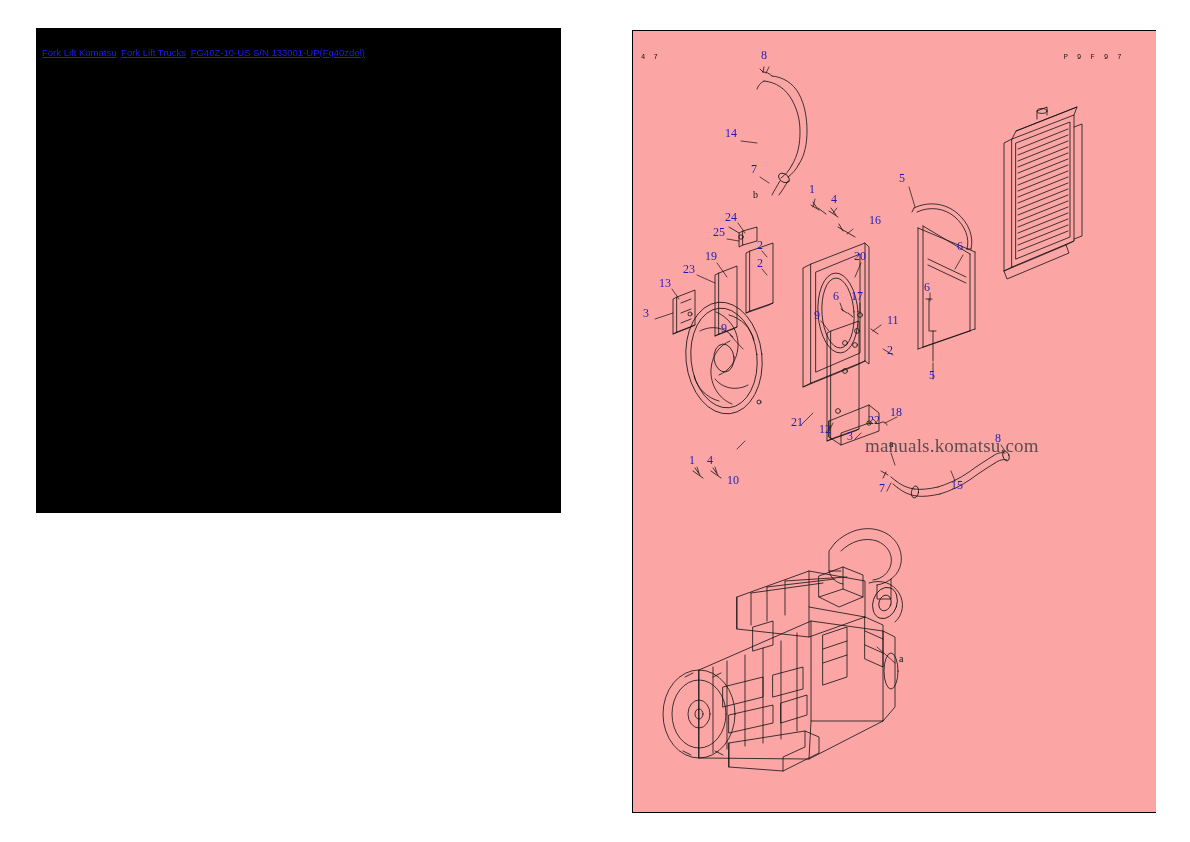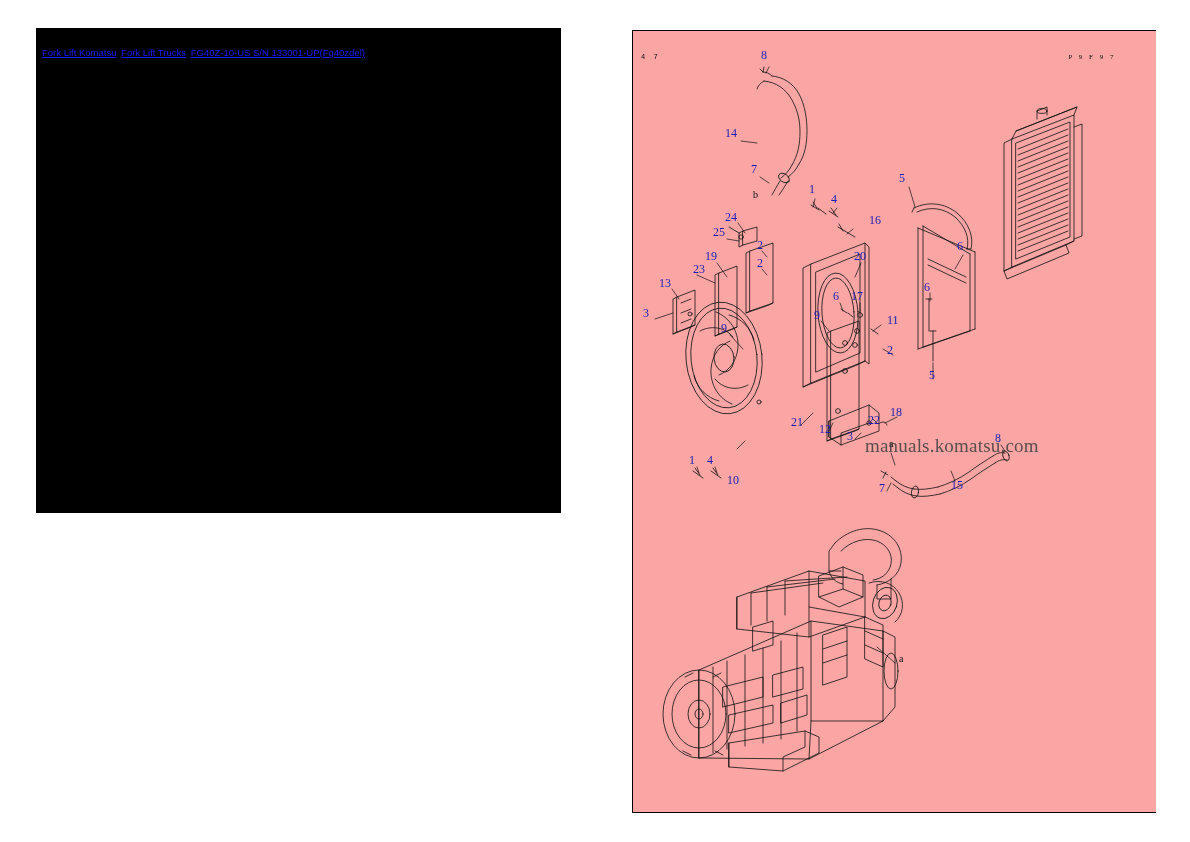--- a/index.html
+++ b/index.html
@@ -62,26 +62,26 @@
     position: absolute;
     left: 8px;
     top: 22px;
     font-size: 7px;
     letter-spacing: 2px;
     color: #111;
     font-family: "Liberation Mono", monospace;
   }
   #page-code-right {
     position: absolute;
-    right: 40px;
+    right: 32px;
     top: 22px;
     font-size: 7px;
     letter-spacing: 2.5px;
     color: #111;
-    font-family: Liberation Serif, serif;
+    font-family: Liberation Mono, monospace;
   }
 
   #svg-diagram {
     position: absolute;
     left: 0;
     top: 0;
     width: 524px;
     height: 783px;
   }
 
@@ -403,21 +403,21 @@
   <div class="callout" style="left:198px;top:162px;">4</div>
   <div class="callout" style="left:214px;top:183px;margin-left:22px;">16</div>
   <div class="callout" style="left:266px;top:141px;">5</div>
   <div class="callout" style="left:324px;top:209px;">6</div>
   <div class="callout" style="left:92px;top:180px;">24</div>
   <div class="callout" style="left:80px;top:195px;">25</div>
   <div class="callout" style="left:124px;top:208px;">2</div>
   <div class="callout" style="left:124px;top:226px;">2</div>
   <div class="callout" style="left:221px;top:219px;text-align:right;">20</div>
   <div class="callout" style="left:72px;top:219px;">19</div>
-  <div class="callout" style="left:50px;top:232px;margin-left:10px;">23</div>
+  <div class="callout" style="left:50px;top:232px;">23</div>
   <div class="callout" style="left:26px;top:246px;">13</div>
   <div class="callout" style="left:10px;top:276px;">3</div>
   <div class="callout" style="left:200px;top:259px;">6</div>
   <div class="callout" style="left:218px;top:259px;">17</div>
   <div class="callout" style="left:291px;top:250px;">6</div>
   <div class="callout" style="left:181px;top:278px;">9</div>
   <div class="callout" style="left:254px;top:283px;">11</div>
   <div class="callout" style="left:254px;top:313px;">2</div>
   <div class="callout" style="left:296px;top:338px;">5</div>
   <div class="callout" style="left:88px;top:291px;">9</div>

